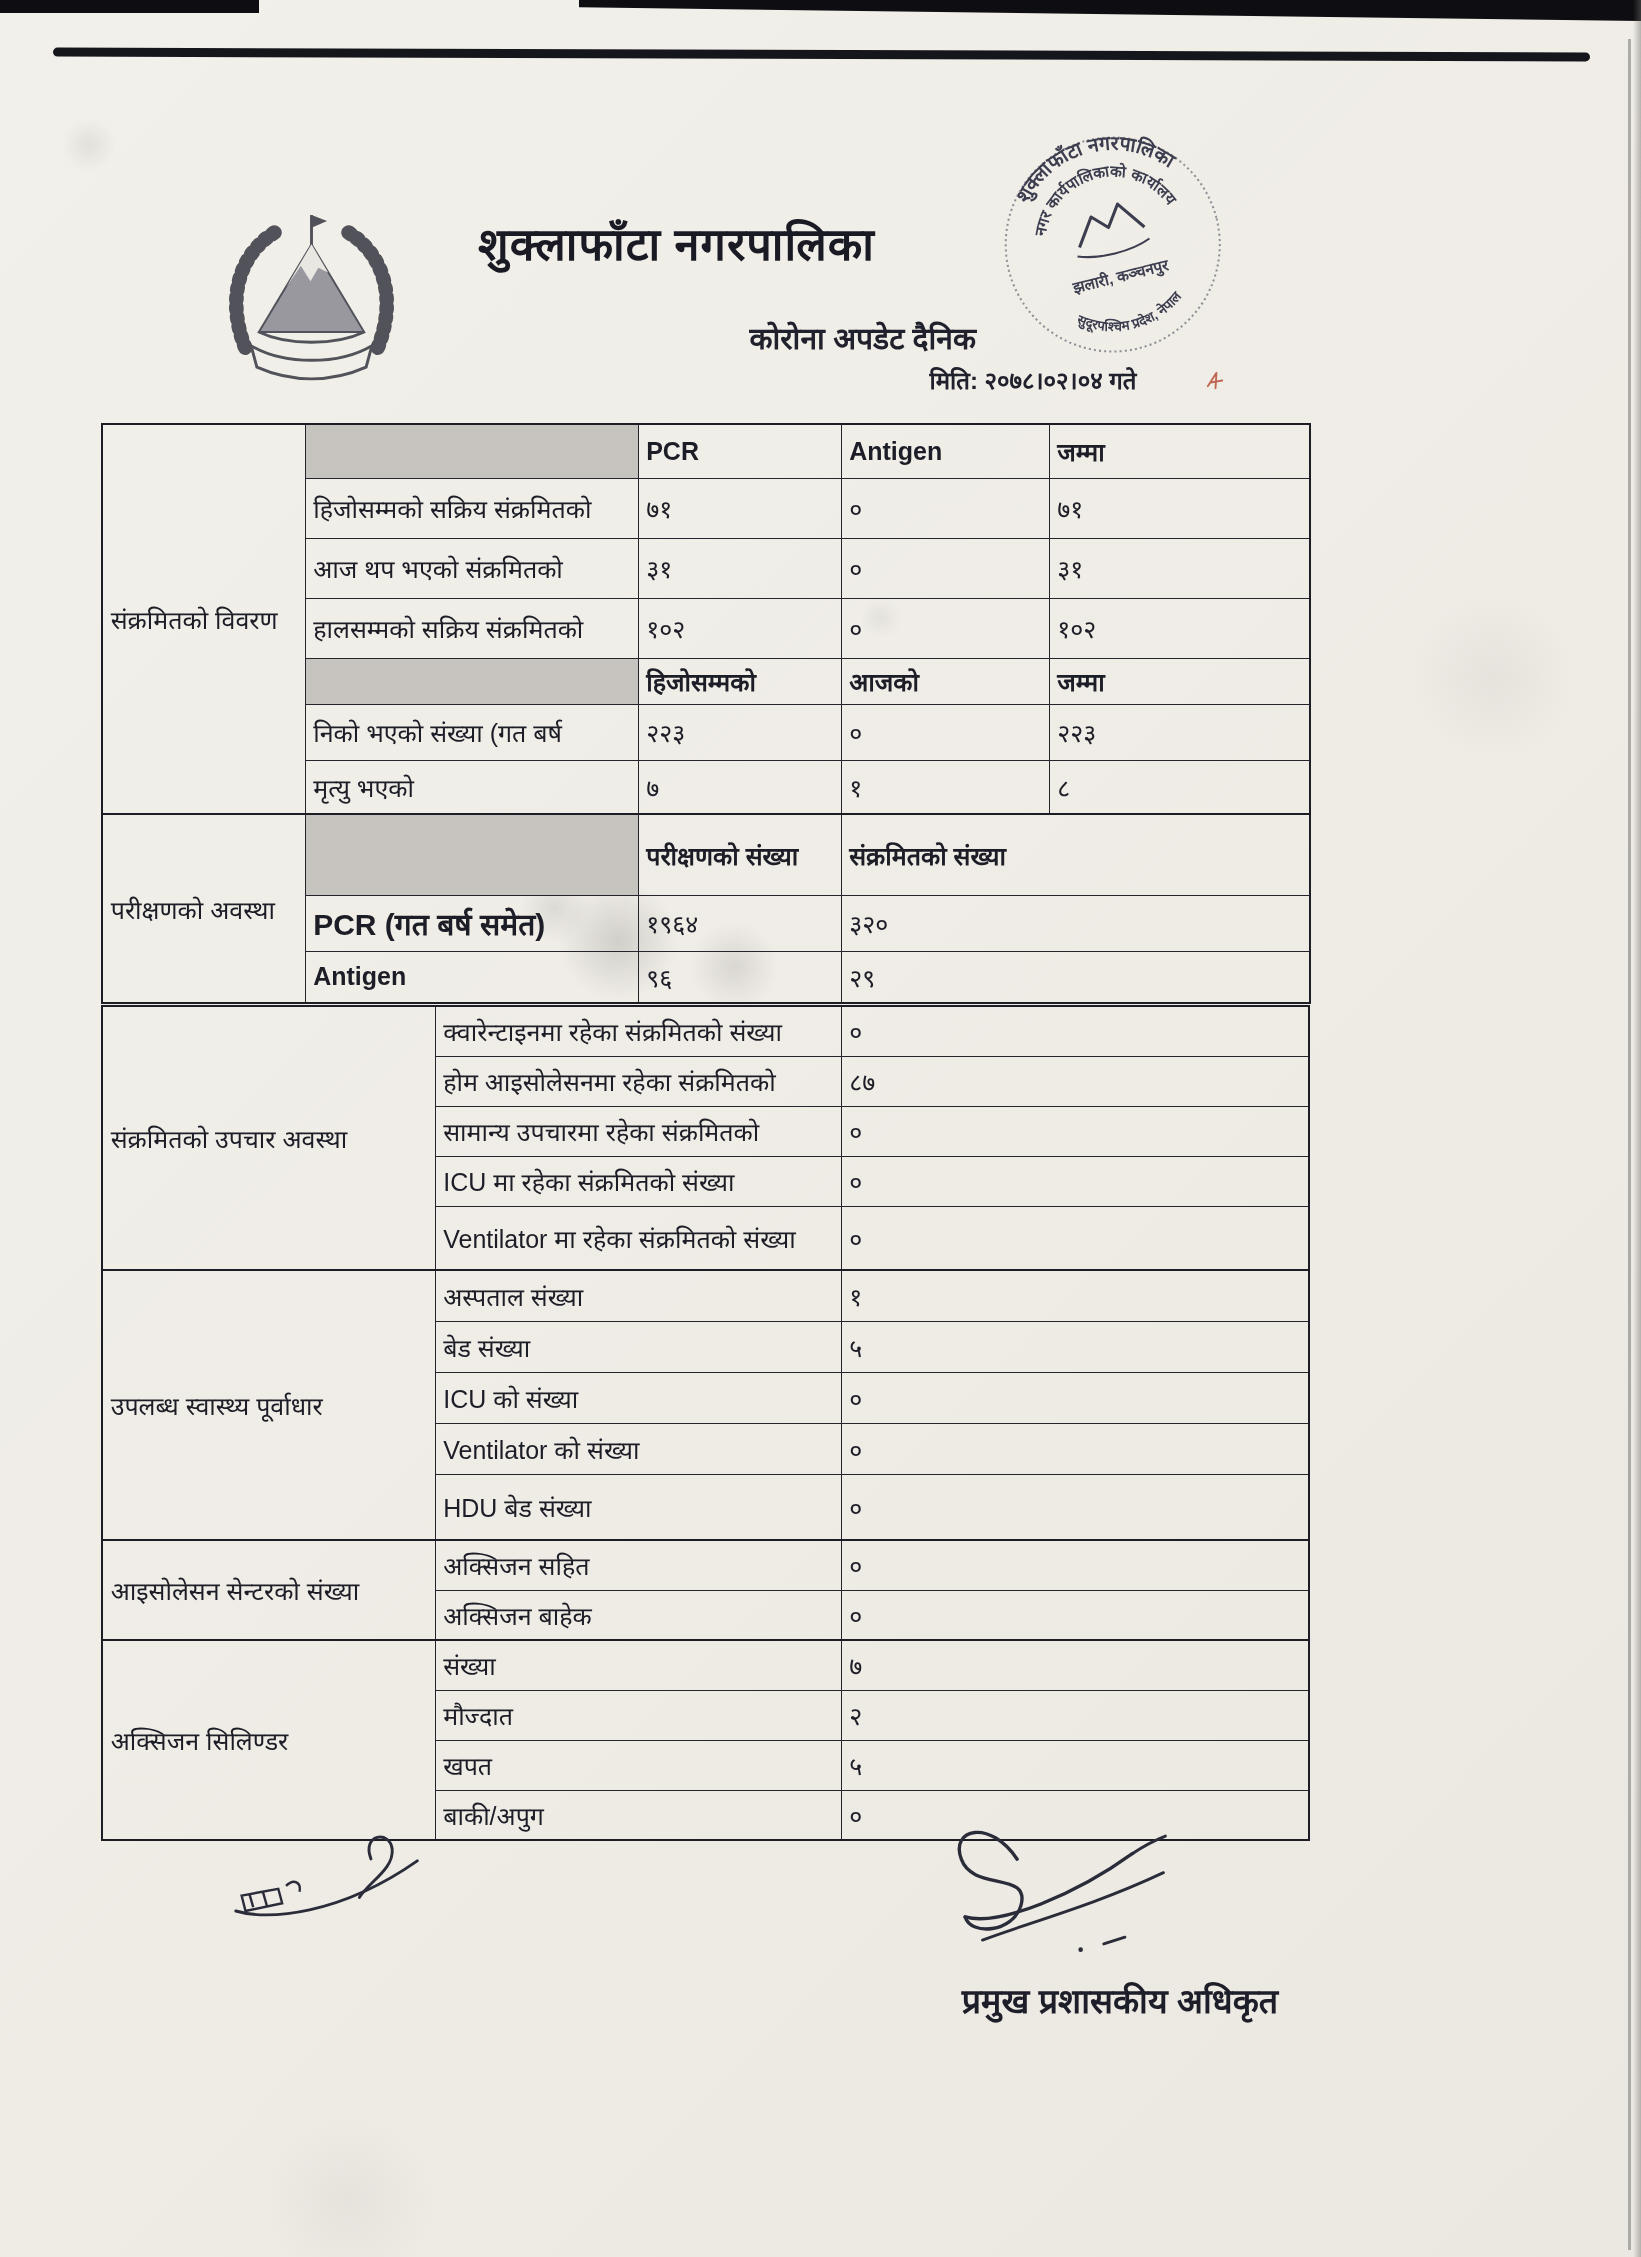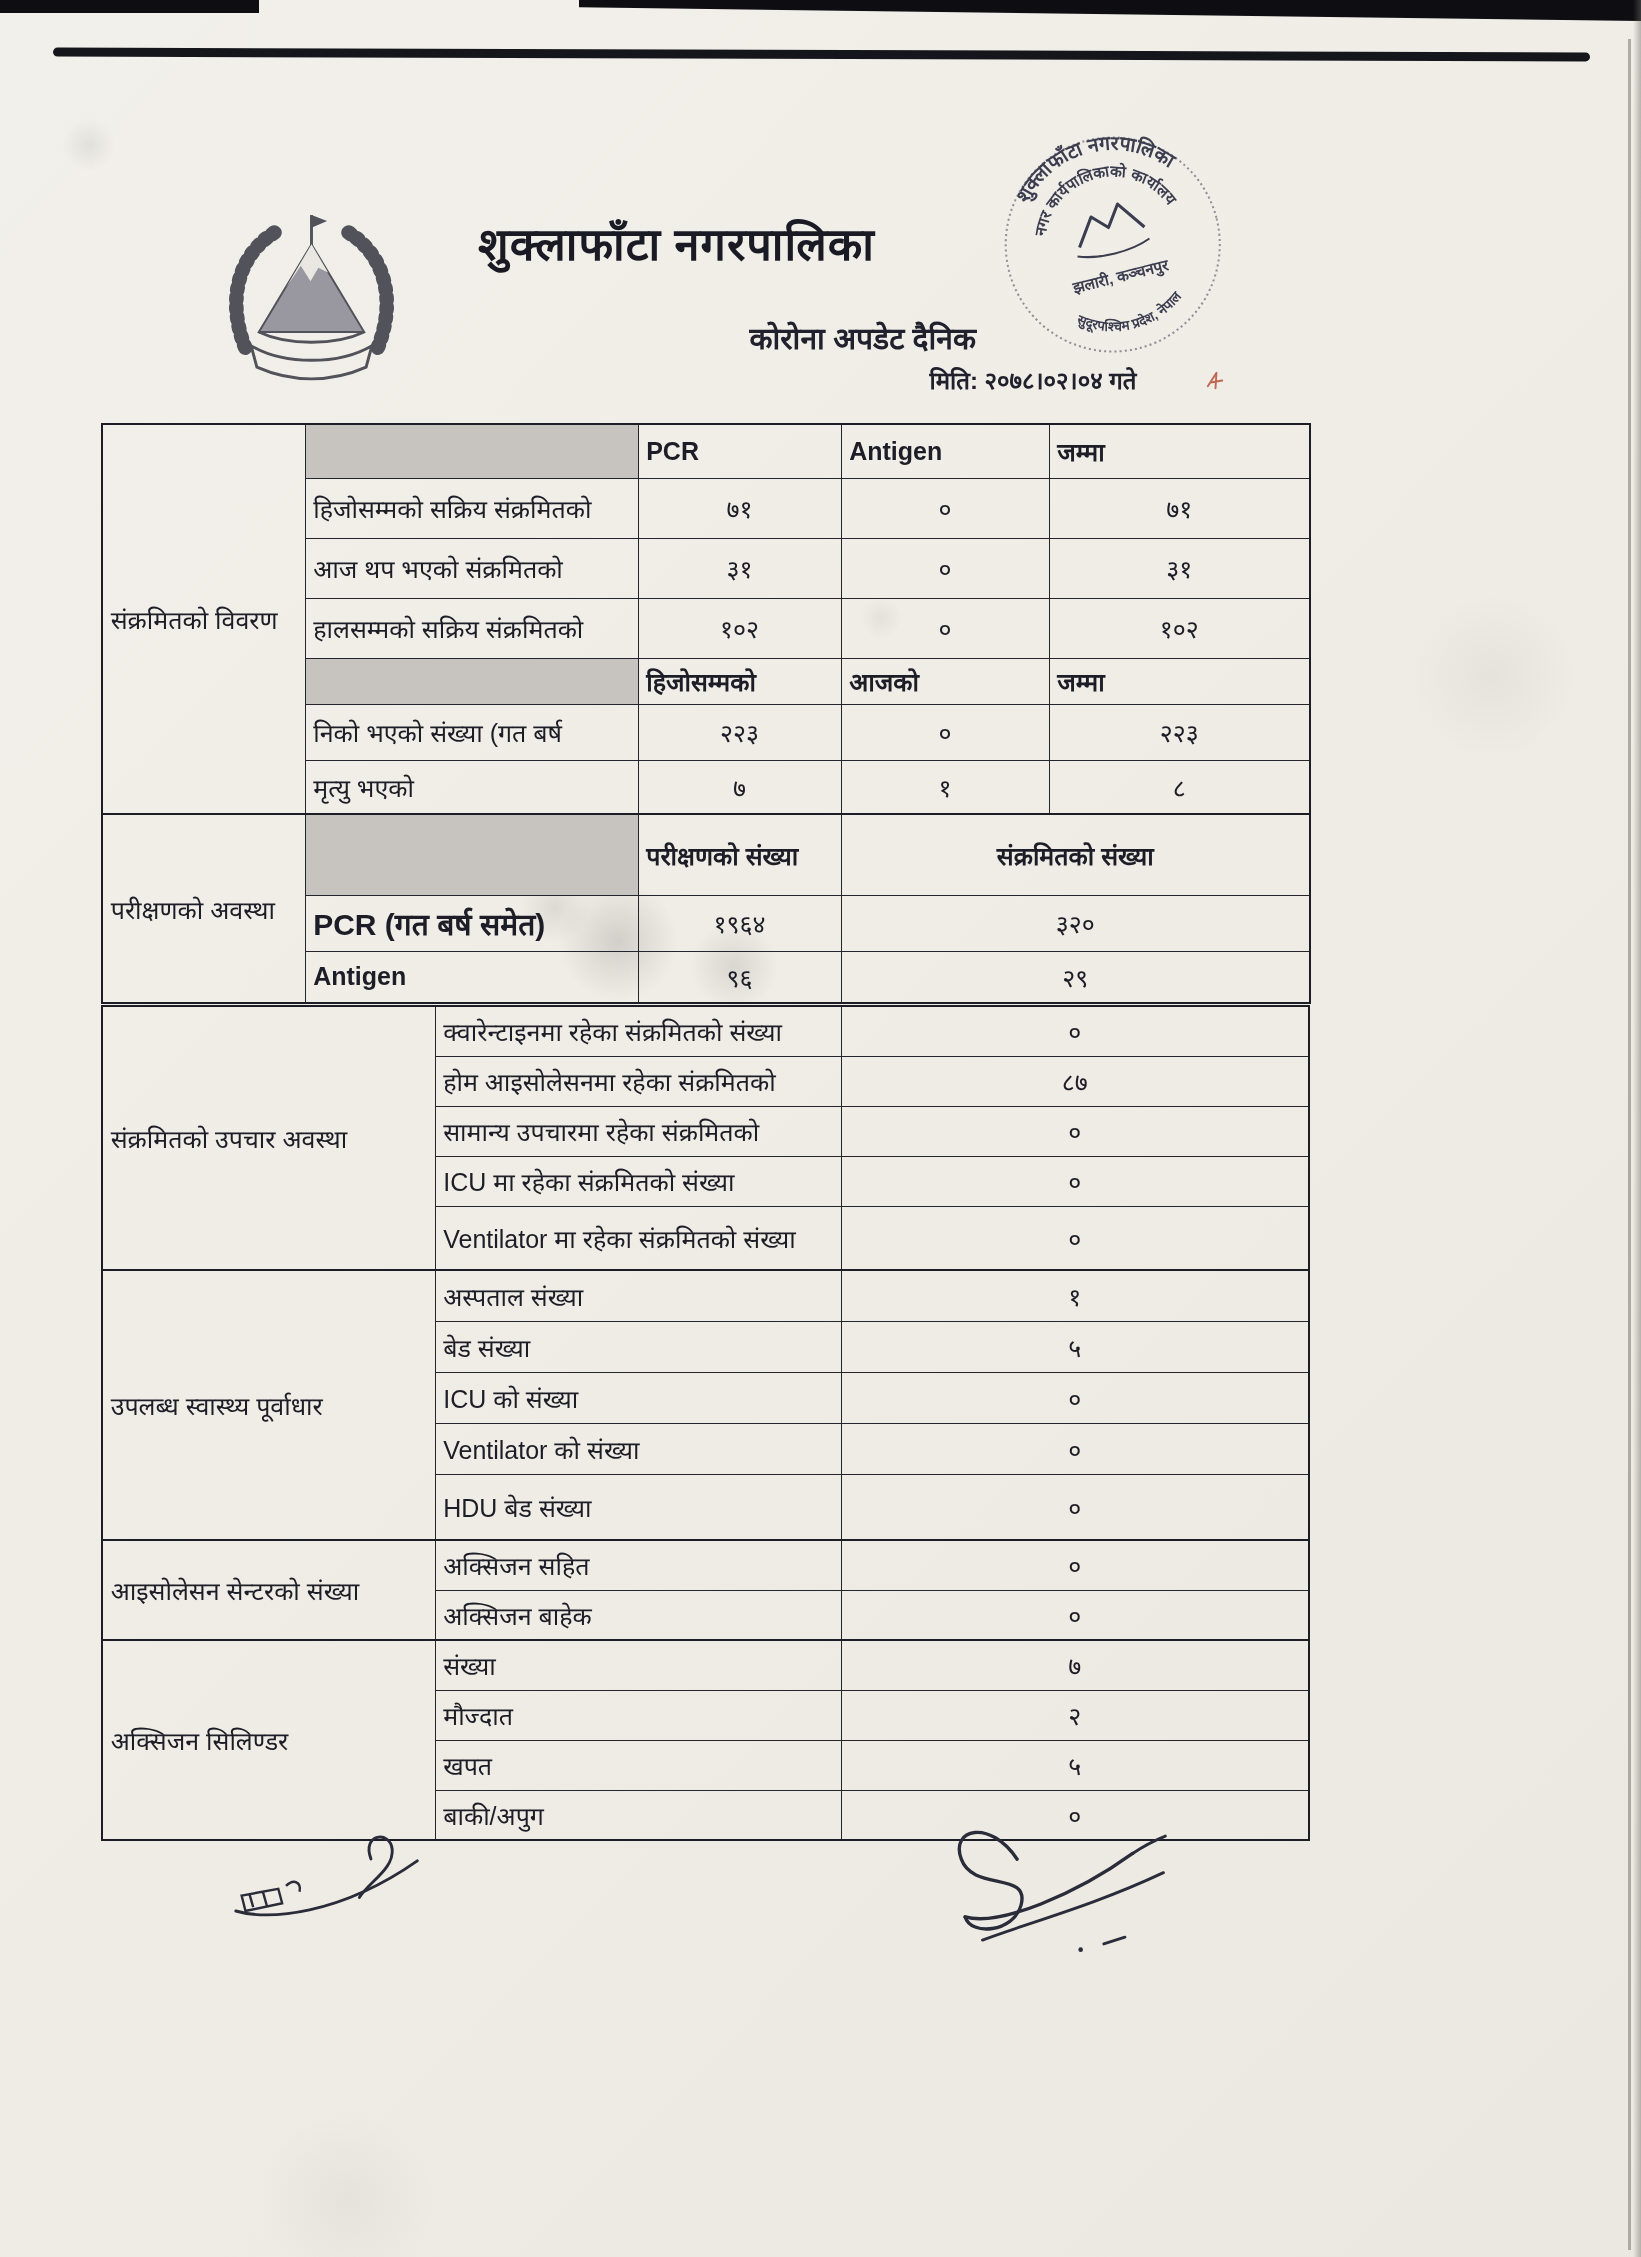--- a/index.html
+++ b/index.html
@@ -44,21 +44,21 @@
            font-size:24px; font-weight:bold; color:#20212c; }
 
   
   table { border-collapse:collapse; table-layout:fixed; }
   .doc-table { position:absolute; left:101px; background:transparent; }
   .doc-table td { border:1.9px solid #24242d; font-size:25px; vertical-align:middle;
                   padding:1.9px 7.7px; color:#1c1d26; overflow:hidden; }
   .t1 { top:423px; width:1207px; border:2.9px solid #1d1d26; }
   .t2 { top:1005px; width:1207px; border:2.9px solid #1d1d26; }
   .cat  { font-size:26px; padding-left:5.8px; }
-  .val  { text-align:center; }
+  .val  { }
   .grey { background:#c7c4bf; }
   .hdr  { font-weight:bold;margin-left:43px; }
   .latin { font-weight:bold; }
   .thick-top { border-top:2.9px solid #1d1d26 !important; }
   .vbottom { vertical-align:bottom; padding-bottom:9.7px; }
 
   
   .sig-left  { position:absolute; left:224px; top:1828px; width:208px; height:111px; }
   .sig-right { position:absolute; left:874px; top:1813px; width:319px; height:154px; }
   .footer-title { position:absolute; left:898px; top:1977px; width:444px; text-align:center;
@@ -276,15 +276,16 @@
 
   <svg class="sig-right" viewBox="0 0 330 160">
     <path d="M148,48 C120,6 78,16 90,48 C102,82 162,60 152,96 C144,124 100,128 94,108" stroke="#2a2c3a" stroke-width="3.5" fill="none" stroke-linecap="round"></path>
     <path d="M94,108 C130,118 210,84 268,42" stroke="#2a2c3a" stroke-width="3.5" fill="none" stroke-linecap="round"></path>
     <path d="M268,42 C280,34 292,28 302,24" stroke="#2a2c3a" stroke-width="3" fill="none" stroke-linecap="round"></path>
     <path d="M112,132 C160,114 228,96 300,62" stroke="#2a2c3a" stroke-width="3" fill="none" stroke-linecap="round"></path>
     <path d="M238,136 l22,-7" stroke="#2a2c3a" stroke-width="3" fill="none" stroke-linecap="round"></path>
     <circle cx="214" cy="142" r="2.4" fill="#2a2c3a"></circle>
   </svg>
 
+  <div class="footer-title">प्रमुख प्रशासकीय अधिकृत</div>
 
 </div>
 
 
 </body></html>

